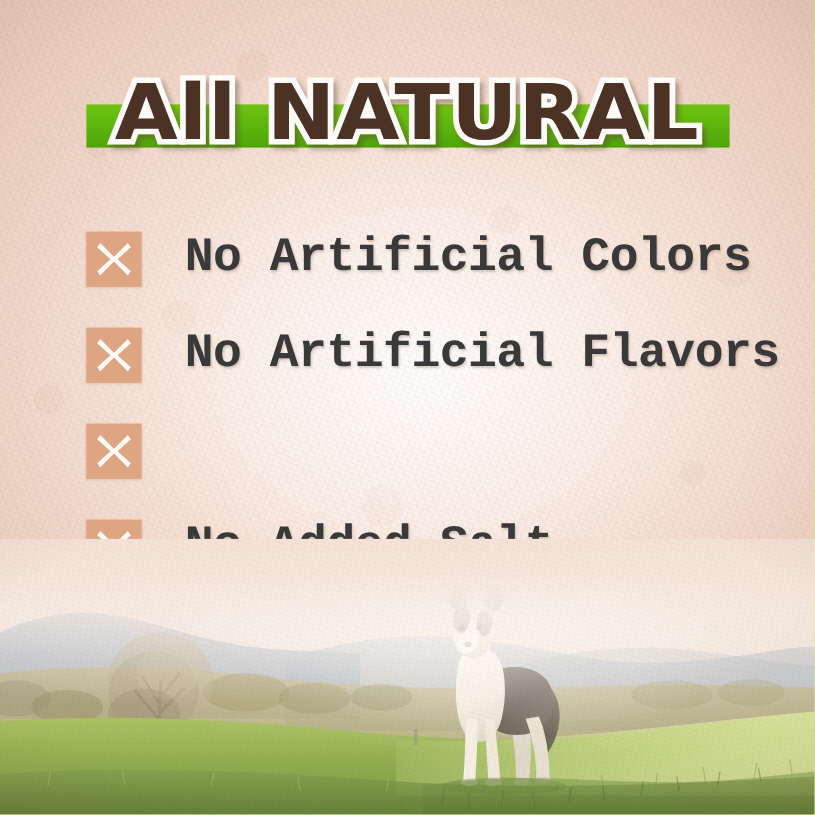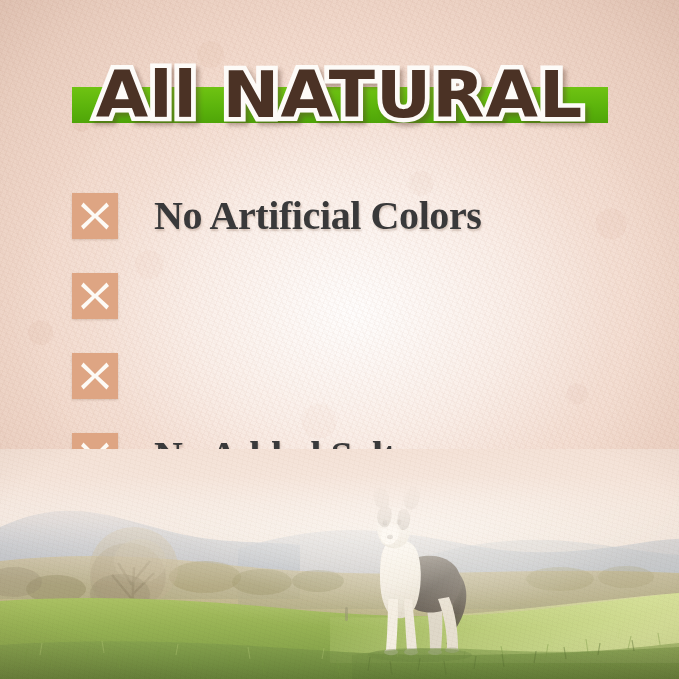--- a/index.html
+++ b/index.html
@@ -148,21 +148,21 @@
   }
   .x-box svg {
     position: absolute;
     inset: 0;
     width: 46px;
     height: 46px;
     display: block;
   }
   .feature-label {
     margin-left: 36px;
-    font-family: Liberation Serif, serif;
+    font-family: Liberation Mono, monospace;
     font-weight: bold;
     font-size: 40px;
     line-height: 46px;
     color: #39393a;
     letter-spacing: -0.4px;
     text-shadow: 1px 2px 2px rgba(120,85,65,0.28);
     white-space: nowrap;
   }
 
   
@@ -263,20 +263,21 @@
       </span>
       <span class="feature-label">No Artificial Colors</span>
     </div>
 
     <div class="feature-row">
       <span class="x-box">
         <svg viewBox="0 0 46 46" aria-hidden="true">
           <path d="M11.5 9.5 L23 21 L34.5 9.5 L37 13 L26 23 L37 33 L34.5 36.5 L23 25 L11.5 36.5 L9 33 L20 23 L9 13 Z" fill="#fdfaf5"></path>
         </svg>
       </span>
+      <span class="feature-label">No Artificial Flavors</span>
     </div>
 
     <div class="feature-row">
       <span class="x-box">
         <svg viewBox="0 0 46 46" aria-hidden="true">
           <path d="M11.5 9.5 L23 21 L34.5 9.5 L37 13 L26 23 L37 33 L34.5 36.5 L23 25 L11.5 36.5 L9 33 L20 23 L9 13 Z" fill="#fdfaf5"></path>
         </svg>
       </span>
     </div>
 

